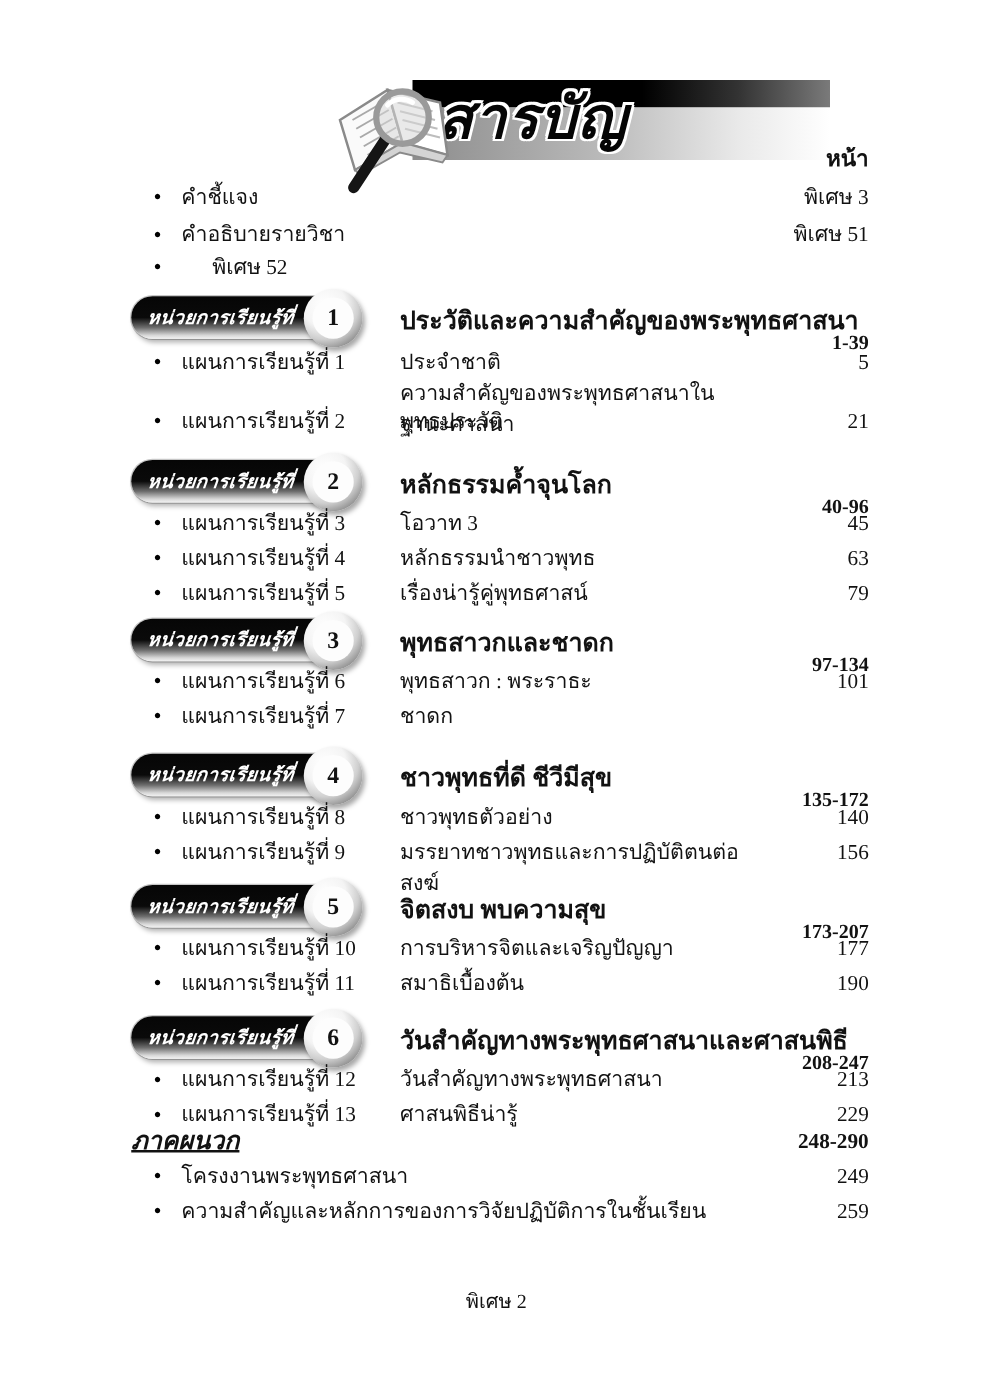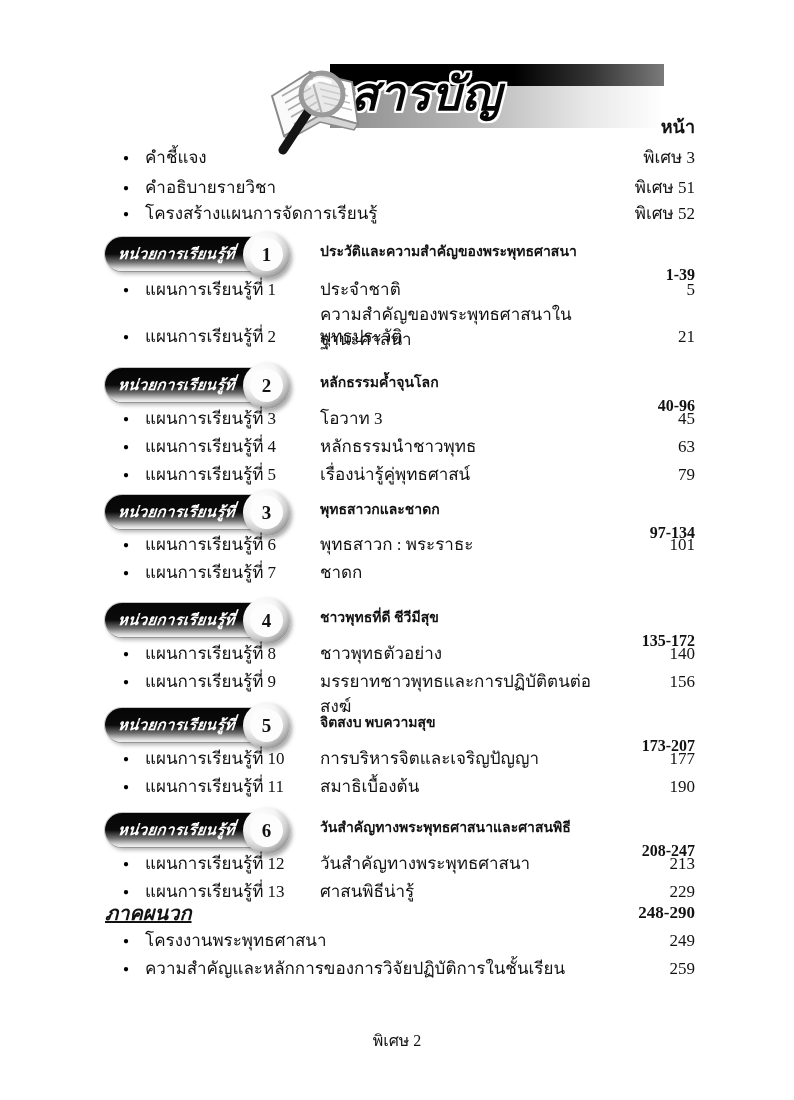--- a/index.html
+++ b/index.html
@@ -65,21 +65,21 @@
     position:absolute; left:138px; top:0; width:47px; height:47px; border-radius:50%;
     background:radial-gradient(circle at 35% 28%, #ffffff 0%, #f4f4f4 38%, #cfcfcf 60%, #8f8f8f 80%, #d9d9d9 97%);
     box-shadow:2px 3px 4px rgba(0,0,0,.35);
     display:flex; align-items:center; justify-content:center;
   }
   .unit-circle-inner {
     width:33px; height:33px; border-radius:50%; background:#fdfdfd;
     display:flex; align-items:center; justify-content:center;
     font-size:19px; font-weight:bold;
   }
-  .unit-title { position:absolute; left:215px; top:9px; font-size:14px; font-weight:bold; }
+  .unit-title { position:absolute; left:215px; top:9px; font-size:20px; font-weight:bold; }
   .unit-pages { position:absolute; right:0; top:9px; font-size:16px; font-weight:bold;margin-top:26px; }
 
   
   .appendix-title { flex:1; font-size:20px; font-weight:bold; font-style:italic; line-height:26px;text-decoration:underline; }
 
   
   .footer { position:absolute; left:0; width:100%; top:1028px; text-align:center; font-size:16px; }
   .watermark { position:absolute; left:6px; top:1060px; display:flex; align-items:center; gap:18px; z-index:5; }
   .wm-icon {
     width:22px; height:22px; border-radius:50%;
@@ -140,21 +140,20 @@
     <span class="front-label">คำชี้แจง</span>
     <span class="page-num">พิเศษ 3</span>
   </div>
   <div class="row" style="top:175px">
     <span class="bullet">●</span>
     <span class="front-label">คำอธิบายรายวิชา</span>
     <span class="page-num">พิเศษ 51</span>
   </div>
   <div class="row" style="top:201px">
     <span class="bullet">●</span>
-    <span class="front-label">โครงสร้างแผนการจัดการเรียนรู้</span>
     <span class="page-num">พิเศษ 52</span>
   </div>
 
   <div class="unit-row" style="top:231px">
     <div class="unit-pill">
       <span class="unit-pill-text">หน่วยการเรียนรู้ที่</span>
     </div>
     <div class="unit-circle">
       <div class="unit-circle-inner">1</div>
     </div>

